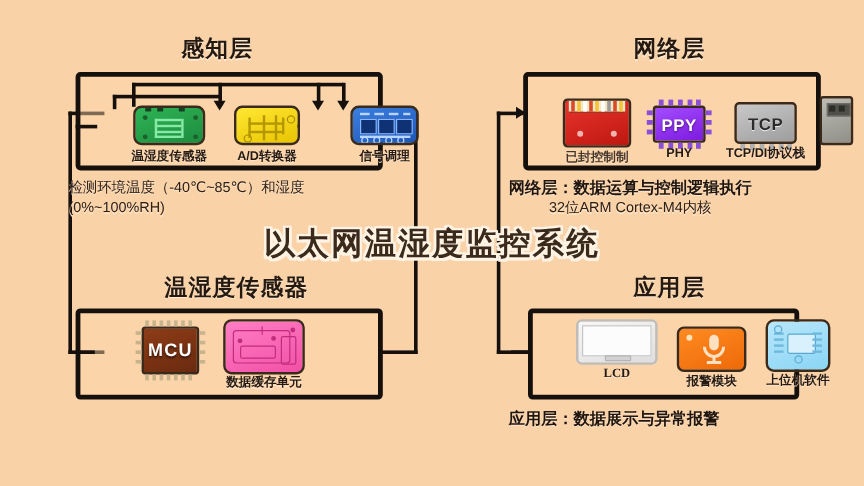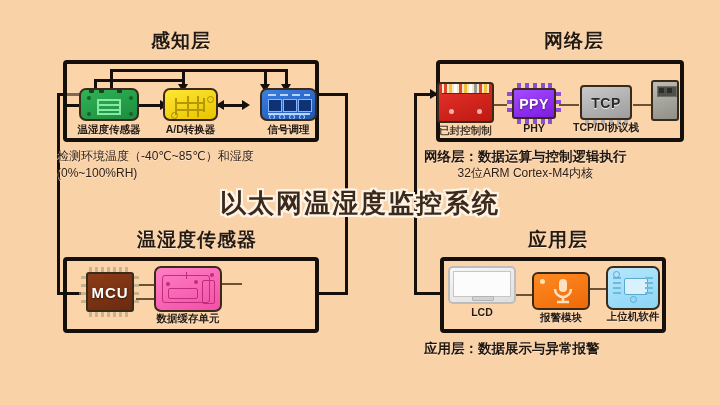--- a/index.html
+++ b/index.html
@@ -23,21 +23,21 @@
   
   .layer-frame{
     position:absolute;
     border:4px solid #15100c;
     border-radius:4px;
     background:rgba(255,214,172,0.45);
     box-sizing:border-box;
   }
 
   
-  .comp{position:absolute;box-sizing:border-box;}
+  .comp{position:absolute;box-sizing:border-box;margin-left:32px;}
   .comp-body{
     position:absolute;left:0;top:0;right:0;bottom:0;
     border:2px solid #3a2a1c;
     border-radius:7px;
     box-sizing:border-box;
     overflow:hidden;
   }
   .comp-label{
     position:absolute;
     left:50%;transform:translateX(-50%);
@@ -274,21 +274,21 @@
       <div class="hole" style="left:37px;top:24px;"></div>
     </div>
     <div class="comp-label" style="top:35px;">信号调理</div>
   </div>
 
   <div class="caption" style="left:57px;top:148px;">
     <div class="cap-sub">检测环境温度（-40℃~85℃）和湿度</div>
     <div class="cap-sub">(0%~100%RH)</div>
   </div>
 
-  <div class="layer-title" style="left:544px;top:28px;text-align:right;">网络层</div>
+  <div class="layer-title" style="left:528px;top:28px;text-align:right;">网络层</div>
 
   <div class="layer-frame" style="left:436px;top:60px;width:248px;height:82px;"></div>
 
   <div class="wire-thin h" style="left:493px;top:104px;width:14px;"></div>
   <div class="wire-thin h" style="left:559px;top:104px;width:20px;"></div>
   <div class="wire-thin h" style="left:633px;top:104px;width:18px;"></div>
 
   <div class="comp" style="left:437px;top:82px;width:57px;height:41px;">
     <div class="comp-body mod-red" style="border-radius:4px;">
       <div class="topbar"></div>
@@ -412,21 +412,21 @@
 
 
   <div class="layer-title" style="left:528px;top:227px;">应用层</div>
 
   <div class="layer-frame" style="left:440px;top:257px;width:226px;height:76px;"></div>
 
   <div class="wire h" style="left:426px;top:292px;width:16px;"></div>
   <div class="wire-thin h" style="left:516px;top:294px;width:16px;"></div>
   <div class="wire-thin h" style="left:590px;top:288px;width:16px;"></div>
 
-  <div class="comp" style="left:448px;top:266px;width:68px;height:45px;">
+  <div class="comp" style="left:448px;top:266px;width:68px;height:45px;font-family:Liberation Serif, serif;">
     <div class="comp-body lcd-frame" style="border:2px solid #bdbdbd;border-radius:5px;height:38px;">
       <div class="lcd-screen" style="left:3px;top:3px;right:3px;bottom:5px;"></div>
       <div class="lcd-stand" style="left:22px;bottom:1px;width:20px;height:3px;"></div>
     </div>
     <div class="comp-label" style="top:40px;">LCD</div>
   </div>
 
   <div class="comp" style="left:606px;top:266px;width:54px;height:44px;">
     <div class="comp-body pcb-lblue">
       <div class="screen" style="left:16px;top:10px;width:22px;height:15px;"></div>

